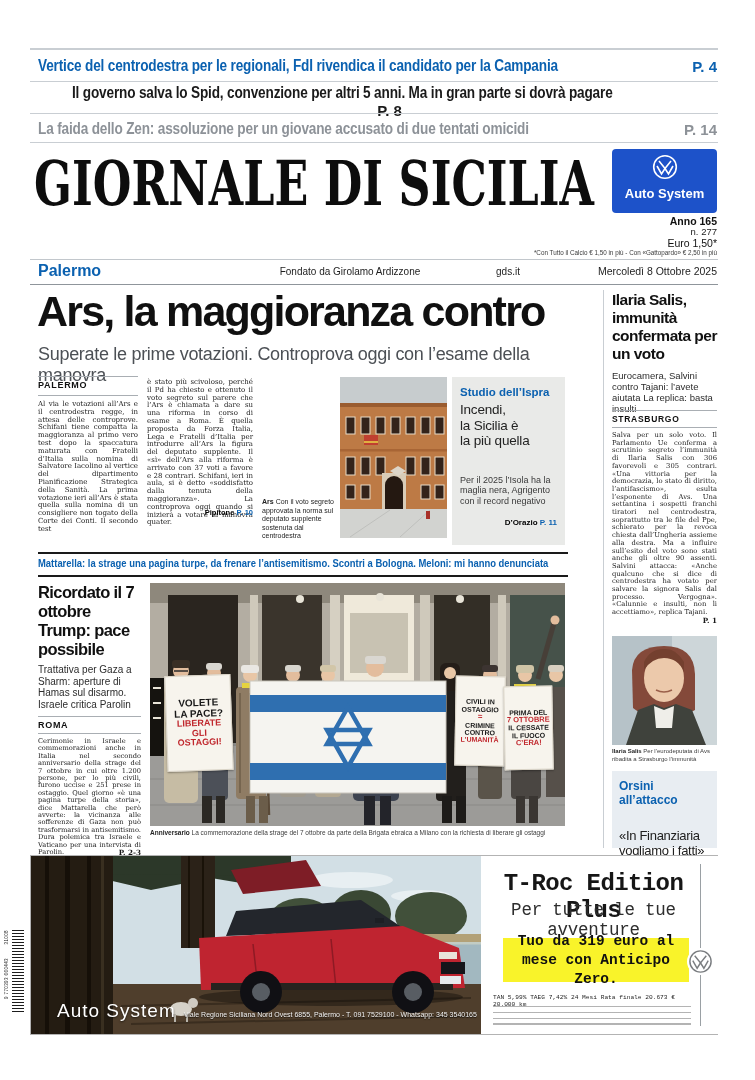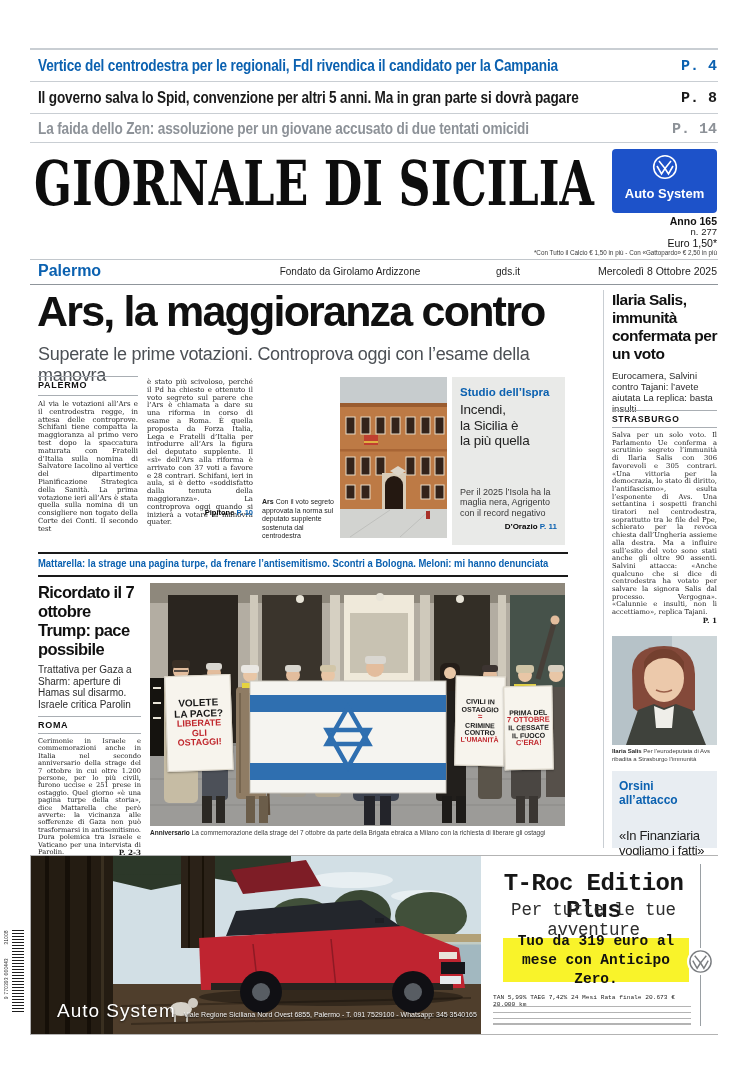--- a/index.html
+++ b/index.html
@@ -2,21 +2,21 @@
 <html lang="it"><head>
 <meta charset="utf-8">
 <style>
   * { margin:0; padding:0; box-sizing:border-box; }
   body { background:#ffffff; font-family:"Liberation Sans", sans-serif; }
   #page { position:relative; width:718px; height:1080px; background:#fff; overflow:hidden;padding-left:34px; }
   .abs { position:absolute; }
   .rule { background:#c9ced3; }
   .hl-row { display:flex; justify-content:space-between; align-items:center; }
   .hl-text { font-weight:700; font-size:16px; letter-spacing:-0.2px; white-space:nowrap; transform:scaleX(.85); transform-origin:0 50%; }
-  .hl-page { font-weight:700; font-size:15px;font-family:Liberation Mono, monospace; }
+  .hl-page { font-weight:700; font-size:15px; }
   .c-blue { color:#0b61b0; }
   .c-black { color:#1a1a1a; }
   .c-gray { color:#8d9298; }
   .serif { font-family:"DejaVu Serif", serif; font-size:7px; line-height:7.8px; text-align:justify; color:#1b1b1b; hyphens:auto; }
   .kick { font-weight:700; font-size:9px; letter-spacing:.7px; color:#101010; }
   .krule { height:1px; background:#a9aeb3; }
   .cap { font-size:7px; line-height:8.6px; color:#252525; }
   .cap b { font-weight:700; }
   .pgblue { color:#0b61b0; font-weight:700; }
   .bignum { font-weight:700; color:#1a1a1a; }
@@ -30,21 +30,21 @@
 <body>
 
 <div id="page">
 
   <div class="abs rule" style="left:30px;top:48px;width:695px;height:2px;"></div>
   <div class="abs hl-row" style="left:38px;top:52px;width:679px;height:28px;">
     <span class="hl-text c-blue">Vertice del centrodestra per le regionali, FdI rivendica il candidato per la Campania</span>
     <span class="hl-page c-blue">P. 4</span>
   </div>
   <div class="abs rule" style="left:30px;top:81px;width:695px;height:1px;"></div>
-  <div class="abs hl-row" style="left:38px;top:84px;width:679px;height:28px;">
+  <div class="abs hl-row" style="left:50px;top:84px;width:679px;height:28px;flex-direction:column;">
     <span class="hl-text c-black">Il governo salva lo Spid, convenzione per altri 5 anni. Ma in gran parte si dovrà pagare</span>
     <span class="hl-page c-black">P. 8</span>
   </div>
   <div class="abs rule" style="left:30px;top:113px;width:695px;height:1px;"></div>
   <div class="abs hl-row" style="left:38px;top:116px;width:679px;height:26px;">
     <span class="hl-text c-gray">La faida dello Zen: assoluzione per un giovane accusato di due tentati omicidi</span>
     <span class="hl-page c-gray">P. 14</span>
   </div>
   <div class="abs rule" style="left:30px;top:142px;width:695px;height:1px;"></div>
 
@@ -129,22 +129,22 @@
     <line x1="10" y1="160" x2="50" y2="133" stroke="#bfc0bd" stroke-width="1"></line>
     <line x1="60" y1="160" x2="90" y2="133" stroke="#bfc0bd" stroke-width="1"></line>
     <rect x="86" y="134" width="4" height="8" fill="#a83028"></rect>
   </svg>
 
   <div class="abs" style="left:452px;top:377px;width:113px;height:168px;background:#e9eae8;padding:9px 8px;">
     <div class="c-blue" style="font-weight:700;font-size:11.5px;">Studio dell’Ispra</div>
     <div style="margin-top:4px;font-size:13.5px;line-height:15.5px;color:#232323;letter-spacing:-0.2px;white-space:pre-line;">Incendi,
 la Sicilia è
 la più quella</div>
-    <div style="margin-top:38px;font-size:9px;line-height:10.5px;color:#3a3a3a;">Per il 2025 l’Isola ha la maglia nera, Agrigento con il record negativo</div>
-    <div style="text-align:right;font-size:8px;margin-top:4px;">
+    <div style="margin-top:26px;font-size:9px;line-height:10.5px;color:#3a3a3a;">Per il 2025 l’Isola ha la maglia nera, Agrigento con il record negativo</div>
+    <div style="text-align:right;font-size:8px;margin-top:12px;">
       <b>D’Orazio</b>
       <span class="pgblue">P. 11</span>
     </div>
   </div>
 
   <div class="abs" style="left:38px;top:552px;width:530px;height:2px;background:#1a1a1a;"></div>
   <div class="abs c-blue" style="left:38px;top:557px;font-weight:700;font-size:11.5px;white-space:nowrap;transform:scaleX(.82);transform-origin:0 50%;">Mattarella: la strage una pagina turpe, da frenare l’antisemitismo. Scontri a Bologna. Meloni: mi hanno denunciata</div>
   <div class="abs" style="left:38px;top:575px;width:530px;height:2px;background:#1a1a1a;"></div>
 
   <div class="abs" style="left:38px;top:583px;width:106px;font-size:16.5px;line-height:19px;font-weight:800;letter-spacing:-0.6px;color:#101010;">Ricordato il 7 ottobre Trump: pace possibile</div>

